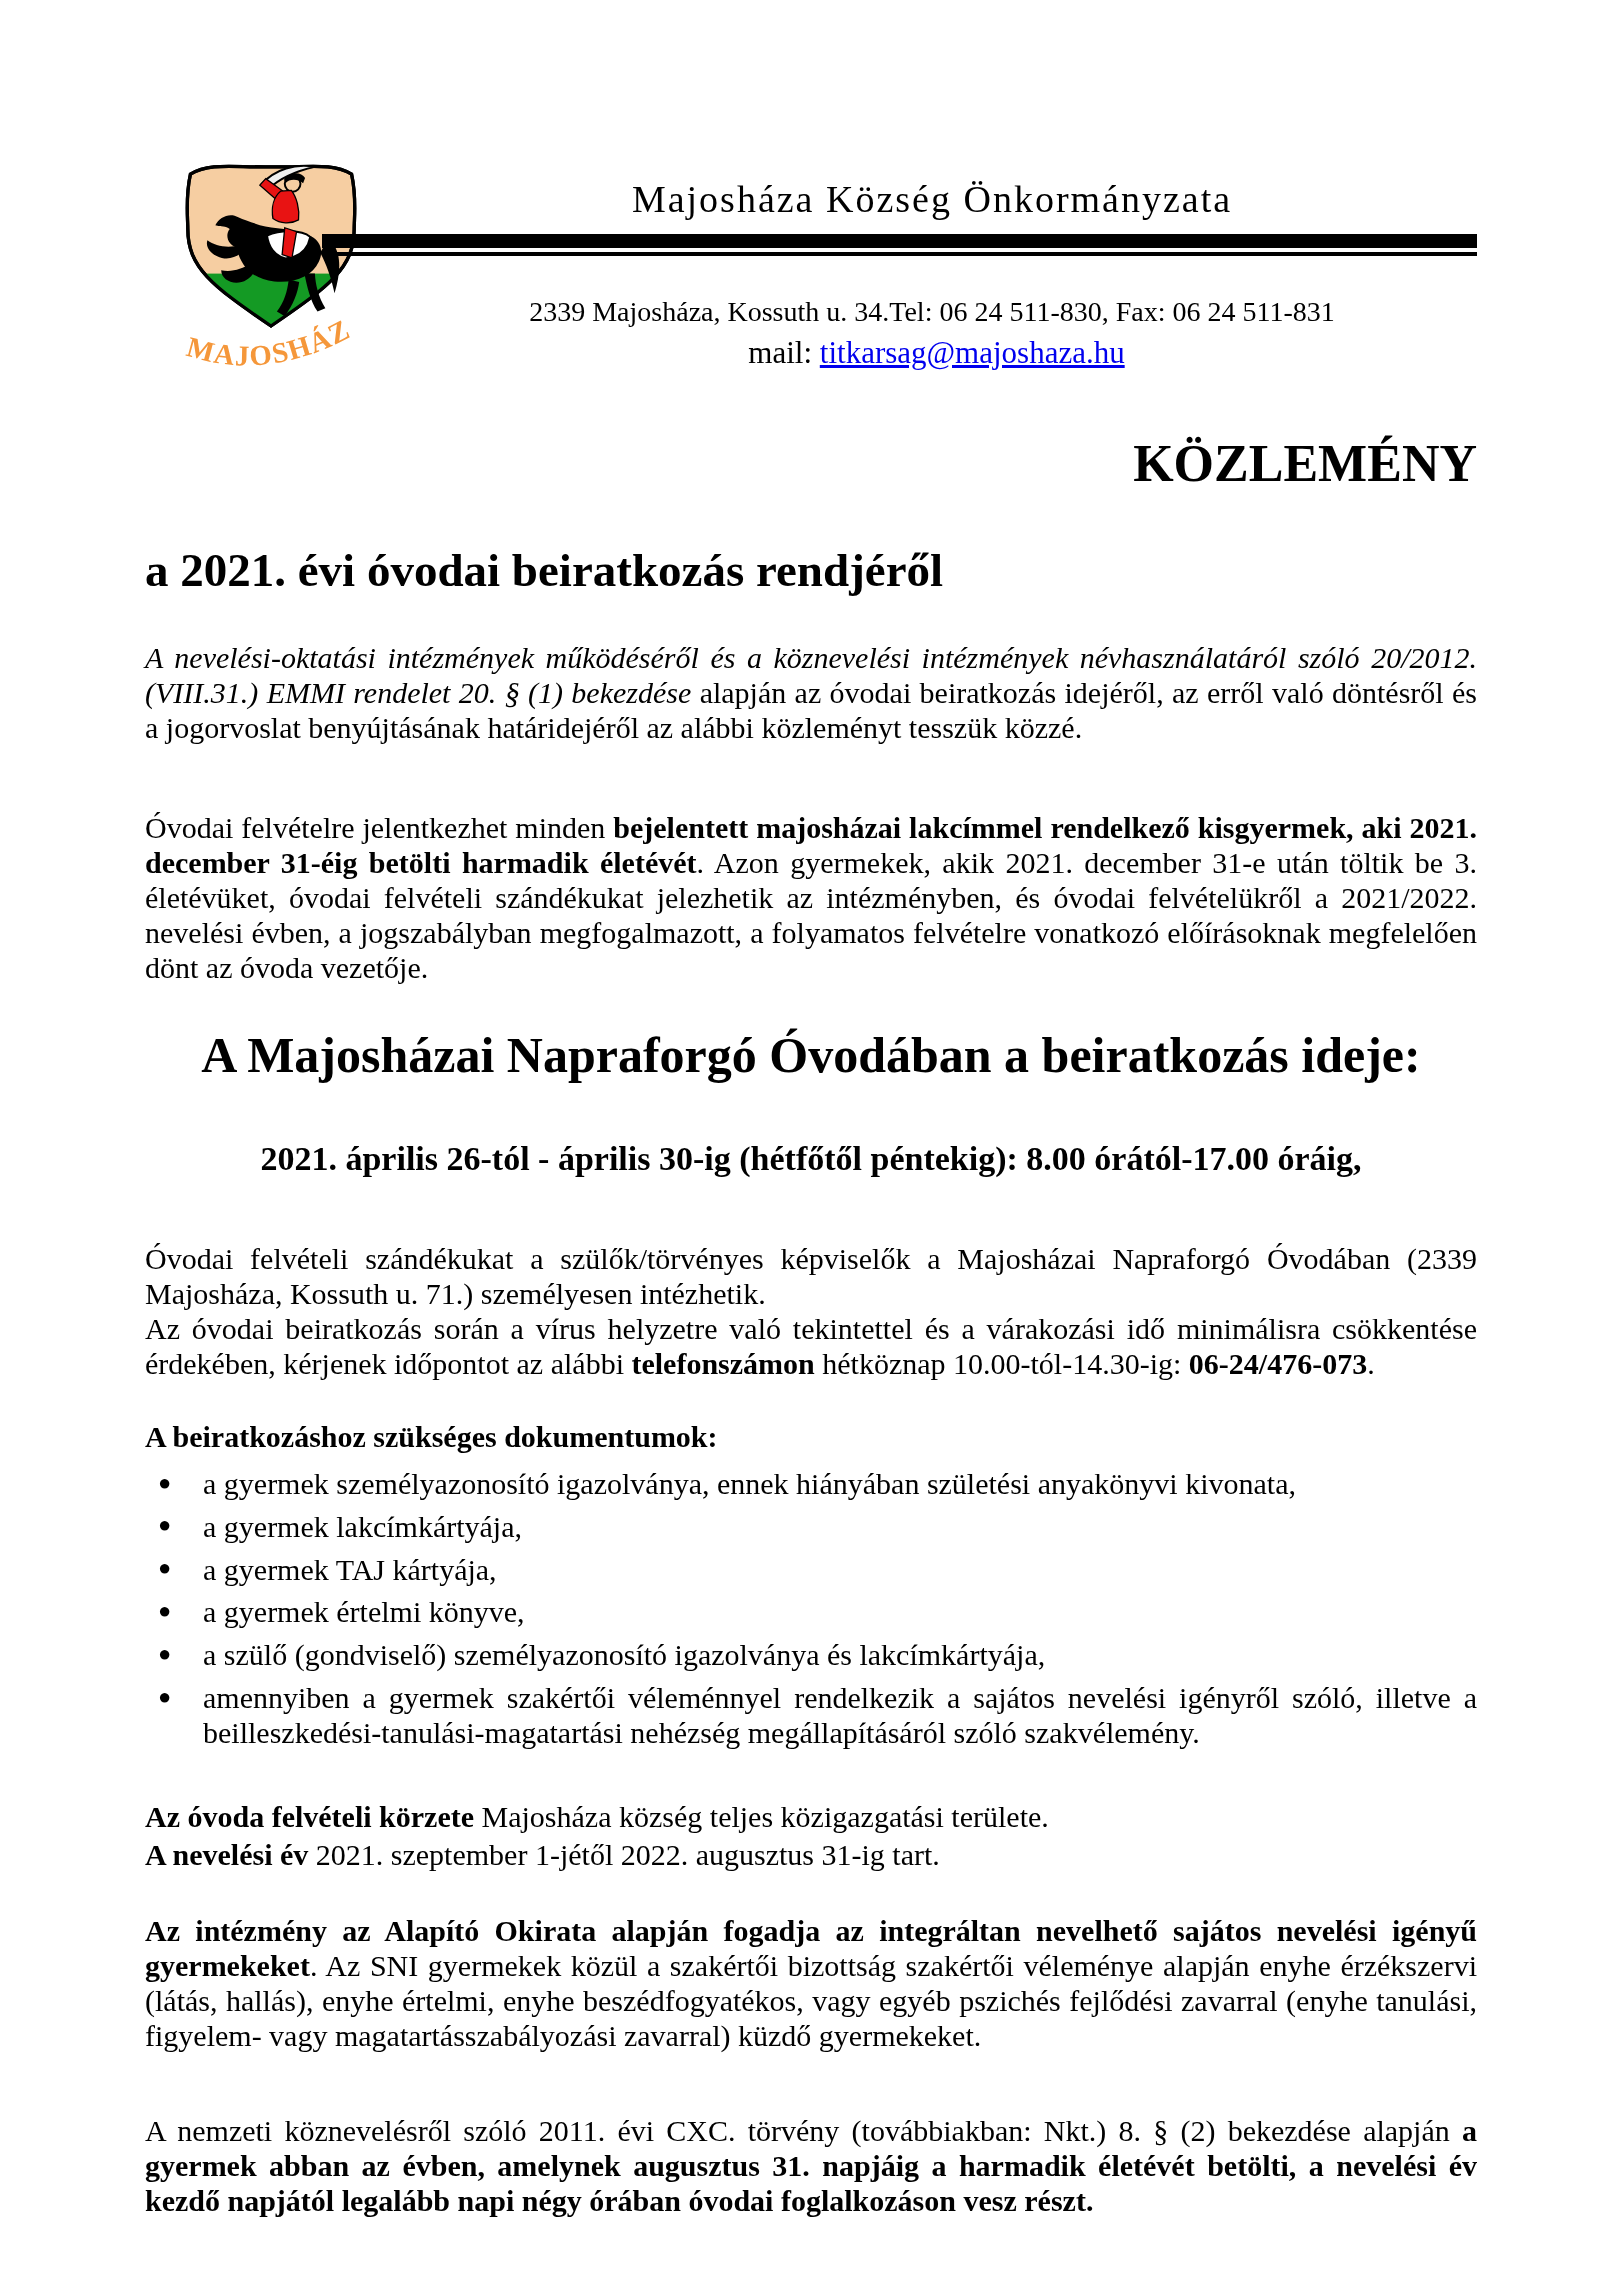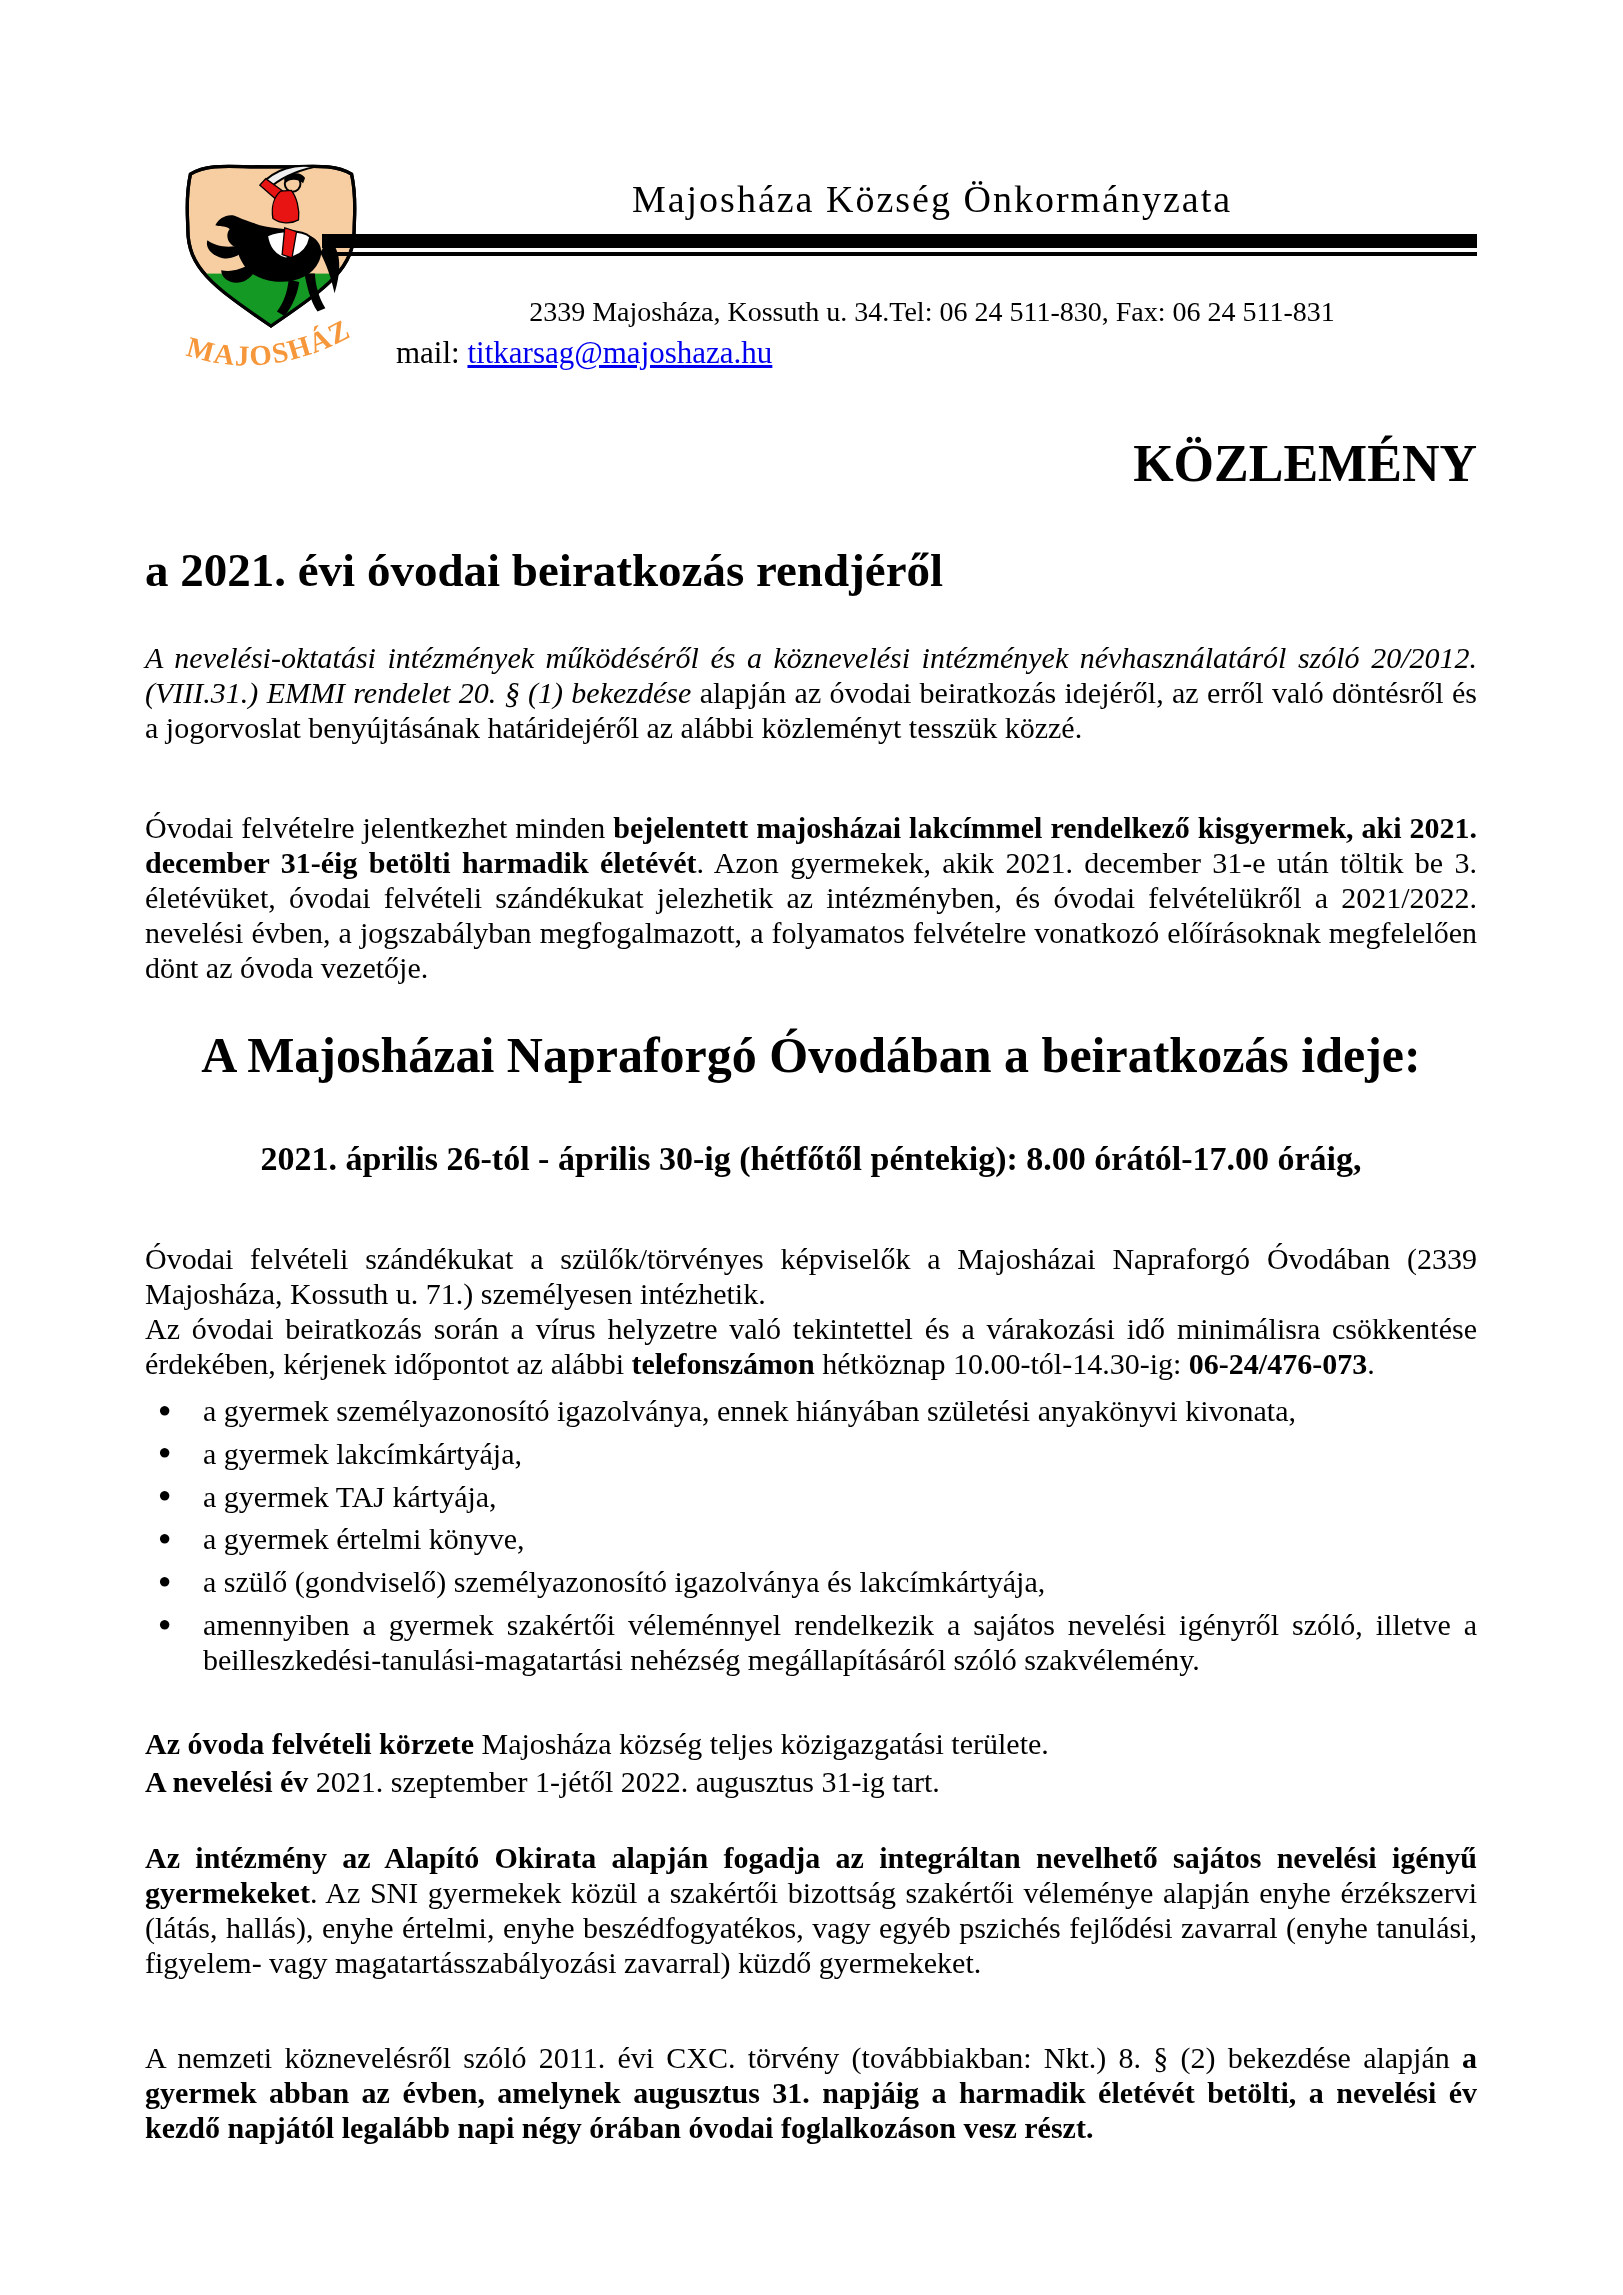--- a/index.html
+++ b/index.html
@@ -29,21 +29,21 @@
   }
   .header-rule{position:absolute;left:177px;right:0;top:77px;}
   .rule-thick{height:14.4px;background:#000;}
   .rule-thin{height:3.9px;background:#000;margin-top:3.9px;}
   .address-line{
     position:absolute;left:242px;right:0;top:139px;
     text-align:center;font-size:28px;
   }
   .mail-line{
     position:absolute;left:251px;right:0;top:178px;
-    text-align:left;font-size:31px;
+    text-align:center;font-size:31px;
   }
   .mail-link{color:#0000EE;text-decoration:underline;cursor:pointer;}
   
   .doc-title{
     margin-top:51px;
     text-align:right;
     font-size:52px;font-weight:bold;
   }
   .doc-subtitle{
     margin-top:50px;
@@ -157,20 +157,21 @@
     <p class="para eligibility"><span>Óvodai felvételre jelentkezhet minden </span><span class="run-b">bejelentett majosházai lakcímmel rendelkező kisgyermek, aki 2021. december 31-éig betölti harmadik életévét</span><span>. Azon gyermekek, akik 2021. december 31-e után töltik be 3. életévüket, óvodai felvételi szándékukat jelezhetik az intézményben, és óvodai felvételükről a 2021/2022. nevelési évben, a jogszabályban megfogalmazott, a folyamatos felvételre vonatkozó előírásoknak megfelelően dönt az óvoda vezetője.</span></p>
 
     <div class="enroll-heading">A Majosházai Napraforgó Óvodában a beiratkozás ideje:</div>
 
     <div class="enroll-date">2021. április 26-tól - április 30-ig (hétfőtől péntekig): 8.00 órától-17.00 óráig,</div>
 
     <p class="para location-para"><span>Óvodai felvételi szándékukat a szülők/törvényes képviselők a Majosházai Napraforgó Óvodában (2339 Majosháza, Kossuth u. 71.) személyesen intézhetik.</span></p>
 
     <p class="para appointment-para"><span>Az óvodai beiratkozás során a vírus helyzetre való tekintettel és a várakozási idő minimálisra csökkentése érdekében, kérjenek időpontot az alábbi </span><span class="run-b">telefonszámon</span><span> hétköznap 10.00-tól-14.30-ig: </span><span class="run-b">06-24/476-073</span><span>.</span></p>
 
+    <div class="docs-heading">A beiratkozáshoz szükséges dokumentumok:</div>
 
     <ul class="doc-list">
         <li class="bullet-item"><span class="bullet-dot">●</span><span class="bullet-text"><span>a gyermek személyazonosító igazolványa, ennek hiányában születési anyakönyvi kivonata,</span></span></li>
         <li class="bullet-item"><span class="bullet-dot">●</span><span class="bullet-text"><span>a gyermek lakcímkártyája,</span></span></li>
         <li class="bullet-item"><span class="bullet-dot">●</span><span class="bullet-text"><span>a gyermek TAJ kártyája,</span></span></li>
         <li class="bullet-item"><span class="bullet-dot">●</span><span class="bullet-text"><span>a gyermek értelmi könyve,</span></span></li>
         <li class="bullet-item"><span class="bullet-dot">●</span><span class="bullet-text"><span>a szülő (gondviselő) személyazonosító igazolványa és lakcímkártyája,</span></span></li>
         <li class="bullet-item"><span class="bullet-dot">●</span><span class="bullet-text"><span>amennyiben a gyermek szakértői véleménnyel rendelkezik a sajátos nevelési igényről szóló, illetve a beilleszkedési-tanulási-magatartási nehézség megállapításáról szóló szakvélemény.</span></span></li>
       </ul>
 

